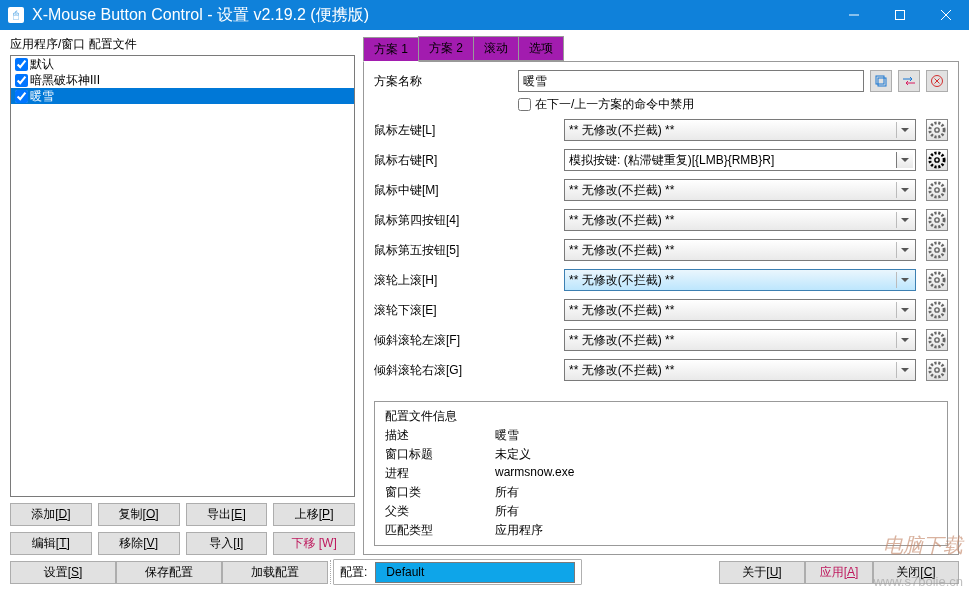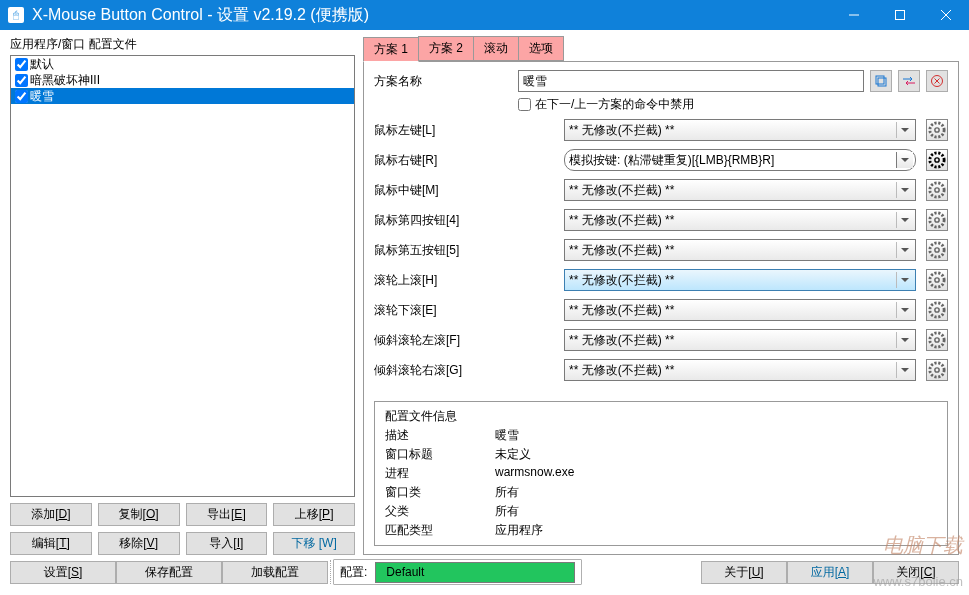--- a/index.html
+++ b/index.html
@@ -18,58 +18,58 @@
 
 
 .leftcol { width: 345px; display: flex; flex-direction: column; }
 .leftcol .label { margin-bottom: 2px; }
 .profile-list { flex: 1; border: 1px solid #7a7a7a; background: #fff; overflow: auto; }
 .profile-list .row { display: flex; align-items: center; height: 16px; padding: 0 4px; gap: 2px; }
 .profile-list .row.selected { background: #0078d7; color: #fff; }
 .profile-list input[type=checkbox] { width: 13px; height: 13px; margin: 0; }
 .btngrid { display: grid; grid-template-columns: repeat(4, 1fr); gap: 6px; margin-top: 6px; }
 .btn { height: 23px; background: #e1e1e1; border: 1px solid #adadad; cursor: pointer; display: flex; align-items: center; justify-content: center; }
-.btn.disabled { color: #0369a1; }
+.btn.disabled { color: #be185d; }
 
 
 .rightcol { flex: 1; display: flex; flex-direction: column; overflow: hidden; }
 .tabstrip { display: flex; position: relative; z-index: 2; }
-.tab { padding: 3px 10px; border: 1px solid #999; background: #fca5a5; cursor: pointer; margin-right: -1px; position: relative; }
+.tab { padding: 3px 10px; border: 1px solid #999; background: #a21caf; cursor: pointer; margin-right: -1px; position: relative; }
 .tab.active { border-bottom: 1px solid #fff; top: 1px; z-index: 3; }
 .tabbody { border: 1px solid #999; flex: 1; padding: 8px 10px; display: flex; flex-direction: column; overflow: hidden; }
 
 .firstrow { display: flex; align-items: center; gap: 6px; margin-bottom: 4px; }
 .firstrow .lbl { width: 138px; }
 .input { flex: 1; height: 22px; border: 1px solid #7a7a7a; padding: 0 4px; }
 .iconbtn { width: 22px; height: 22px; border: 1px solid #adadad; background: #e1e1e1; display: flex; align-items: center; justify-content: center; cursor: pointer; }
 .iconbtn svg { width: 14px; height: 14px; }
 
 .cbrow { padding-left: 144px; display: flex; align-items: center; gap: 4px; margin-bottom: 6px; }
 
 .bindrow { display: flex; align-items: center; gap: 10px; margin-bottom: 8px; }
 .bindrow .lbl { width: 138px; }
 .combo { flex: 1; height: 22px; border: 1px solid #7a7a7a; background: linear-gradient(#fff, #e9e9e9); display: flex; align-items: center; padding: 0 4px; position: relative; cursor: pointer; margin-left: 42px; }
 .combo.highlight { background: linear-gradient(#eaf6fd, #bde6fd); border-color: #3c7fb1; }
 .combo .arrow { position: absolute; right: 2px; top: 2px; bottom: 2px; width: 17px; border-left: 1px solid #bbb; display: flex; align-items: center; justify-content: center; }
 .combo .arrow::after { content: ""; border-left: 4px solid transparent; border-right: 4px solid transparent; border-top: 4px solid #555; }
-.combo.editable { background: #fff; border-radius: 10px; }
+.combo.editable { background: #fff; }
 .combo.editable .arrow { border-left: 1px solid #7a7a7a; background: linear-gradient(#fff,#e9e9e9); }
 .gearbtn { width: 22px; height: 22px; background: linear-gradient(#fff,#e1e1e1); border: 1px solid #888; display: flex; align-items: center; justify-content: center; cursor: pointer; }
 .gearbtn.bright svg circle { stroke: #000; }
 
 .infobox { border: 1px solid #999; padding: 6px 10px; margin-top: auto; }
 .inforow { display: flex; margin-top: 2px; }
 .inforow .k { width: 110px; }
 
 
 .bottombar { height: 34px; border-top: 0px; display: flex; align-items: center; padding: 0 10px; gap: 0; }
 .bottombar .btn { width: 106px; }
 .bottombar .sep { border-left: 1px dotted #aaa; height: 24px; margin: 0 2px; }
 .bottombar .cfgarea { display: flex; align-items: center; border: 1px solid #b0b0b0; border-radius: 1px; height: 26px; gap: 8px; padding: 0 6px; }
-.bottombar .cfgval { border: 1px solid #7a7a7a; height: 21px; display: flex; align-items: center; padding: 0 10px; min-width: 200px; background: #22c55e; }
+.bottombar .cfgval { border: 1px solid #7a7a7a; height: 21px; display: flex; align-items: center; padding: 0 10px; min-width: 200px; background: #0ea5e9; }
 .spacer { flex: 1; }
 
 .watermark { position: absolute; right: 6px; bottom: 36px; font-size: 20px; color: #c08060; font-style: italic; font-family: serif; opacity: 0.6; pointer-events: none; }
 .watermark2 { position: absolute; right: 6px; bottom: 6px; font-size: 13px; color: #999; opacity: 0.6; pointer-events: none; }
 
 u { text-decoration: underline; }
 </style>
 </head>
 <body>
 
@@ -336,21 +336,21 @@
   <div class="btn">加载配置</div>
   <div class="sep"></div>
   <div class="cfgarea">
     <span>配置:</span>
     <div class="cfgval">Default</div>
   </div>
   <div class="spacer"></div>
   <div class="btn" style="width:86px">
       <span>关于[<u>U</u>]</span>
     </div>
-  <div class="btn disabled" style="width:86px">
+  <div class="btn disabled" style="width:68px">
       <span>应用[<u>A</u>]</span>
     </div>
   <div class="btn" style="width:86px">
       <span>关闭[<u>C</u>]</span>
     </div>
 </div>
 
 <div class="watermark">电脑下载</div>
 <div class="watermark2">www.s7bolie.cn</div>
 

